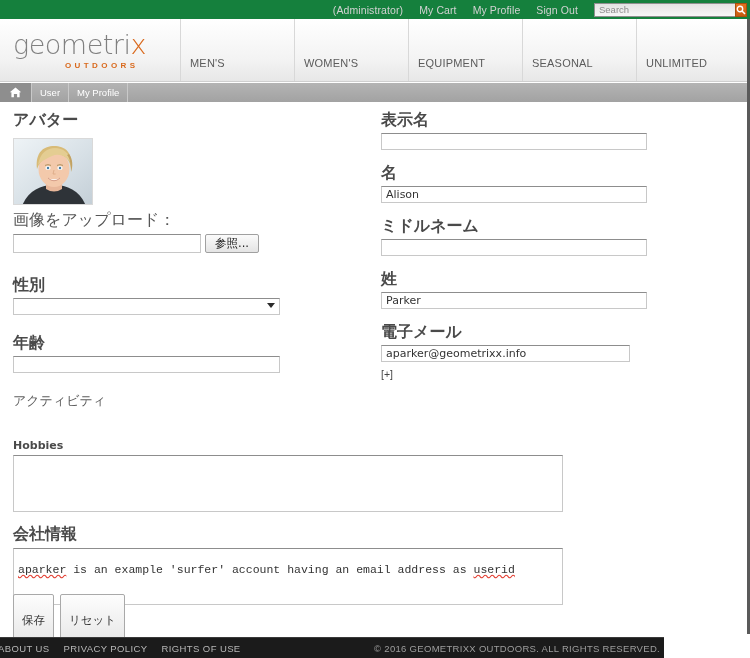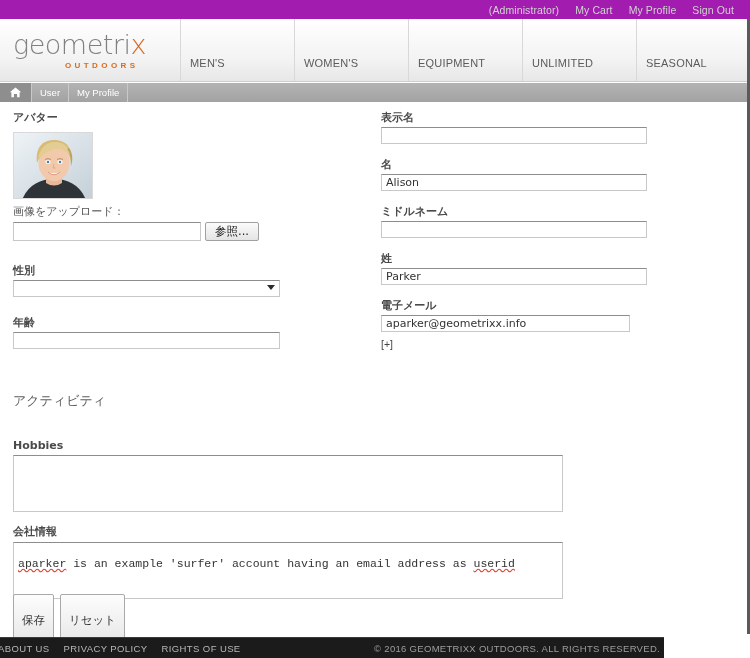--- a/index.html
+++ b/index.html
@@ -9,21 +9,21 @@
     overflow: hidden;
     background: #ffffff;
     font-family: "Liberation Sans", "DejaVu Sans", sans-serif;
   }
 
   #page { position: relative; width: 750px; height: 658px; background:#fff; }
 
   
   .topbar {
     position: absolute; top:0; left:0; width:750px; height:19px;
-    background:#a21caf;
+    background:#15803d;
     display:flex; align-items:center; justify-content:flex-end;
   }
   .topbar .util {
     color:#d2d2d2; font-size:10.5px; margin-right:16px;
     white-space:nowrap; letter-spacing:0.1px;
   }
   .topbar .util.link { cursor:pointer; }
   .searchwrap {
     position:relative; width:150px; height:14px; margin-right:6px;
     display:flex; align-items:stretch;
@@ -83,21 +83,21 @@
     border-right:1px solid #c9c9c9; cursor:pointer;
   }
   .crumb.home { background:#8e8e8e; padding:0 9px; }
   .crumb span { font-size:9.5px; color:#ffffff; white-space:nowrap; }
   .crumb.home svg { display:block; }
 
   
   .content { position:absolute; top:102px; left:0; width:750px; }
 
   .lbl {
-    font-size:11px; color:#4a4a4a; font-weight:bold;
+    font-size:16px; color:#4a4a4a; font-weight:bold;
     font-family:"DejaVu Sans","Liberation Sans",sans-serif;
   }
   .lbl.normal { font-weight:normal; color:#555; }
 
   .txt {
     display:block; height:17px; width:100%;
     border:1px solid #c8c8c8; border-top:1px solid #8d8d8d;
     background:#fff; font-size:11px; color:#333;
     padding:0 4px; font-family:"DejaVu Sans","Liberation Sans",sans-serif;
     outline:none;
@@ -199,42 +199,53 @@
 </head>
 <body>
 
 <div id="page">
 
   <div class="topbar">
     <span class="util">(Administrator)</span>
     <span class="util link">My Cart</span>
     <span class="util link">My Profile</span>
     <span class="util link">Sign Out</span>
+    <div class="searchwrap">
+      <input type="text" placeholder="Search" style="">
+      <div class="searchbtn">
+        <span>
+          <svg width="10" height="10" viewBox="0 0 10 10">
+            <circle cx="4" cy="4" r="2.7" fill="none" stroke="#ffffff" stroke-width="1.4"></circle>
+            <line x1="6" y1="6" x2="9" y2="9" stroke="#ffffff" stroke-width="1.6"></line>
+          </svg>
+        </span>
+      </div>
+    </div>
   </div>
 
   <div class="header">
     <div class="logo">
       <div class="word"><span>geometri</span><span class="xmark">x</span></div>
       <div class="sub">OUTDOORS</div>
     </div>
     <div class="mainnav">
       <div class="navitem">
         <span>MEN'S</span>
         </div>
       <div class="navitem">
         <span>WOMEN'S</span>
         </div>
       <div class="navitem">
         <span>EQUIPMENT</span>
         </div>
       <div class="navitem">
+        <span>SEASONAL</span>
+        </div>
+      <div class="navitem">
         <span>UNLIMITED</span>
-        </div>
-      <div class="navitem">
-        <span>SEASONAL</span>
         </div>
     </div>
   </div>
 
   <div class="crumbbar">
     <div class="crumb home">
       <span>
         <svg width="13" height="11" viewBox="0 0 13 11">
           <path d="M6.5 0.6 L12.2 5.2 L10.6 5.2 L10.6 10.3 L8.1 10.3 L8.1 7.0 L4.9 7.0 L4.9 10.3 L2.4 10.3 L2.4 5.2 L0.8 5.2 Z" fill="#ffffff"></path>
         </svg>

